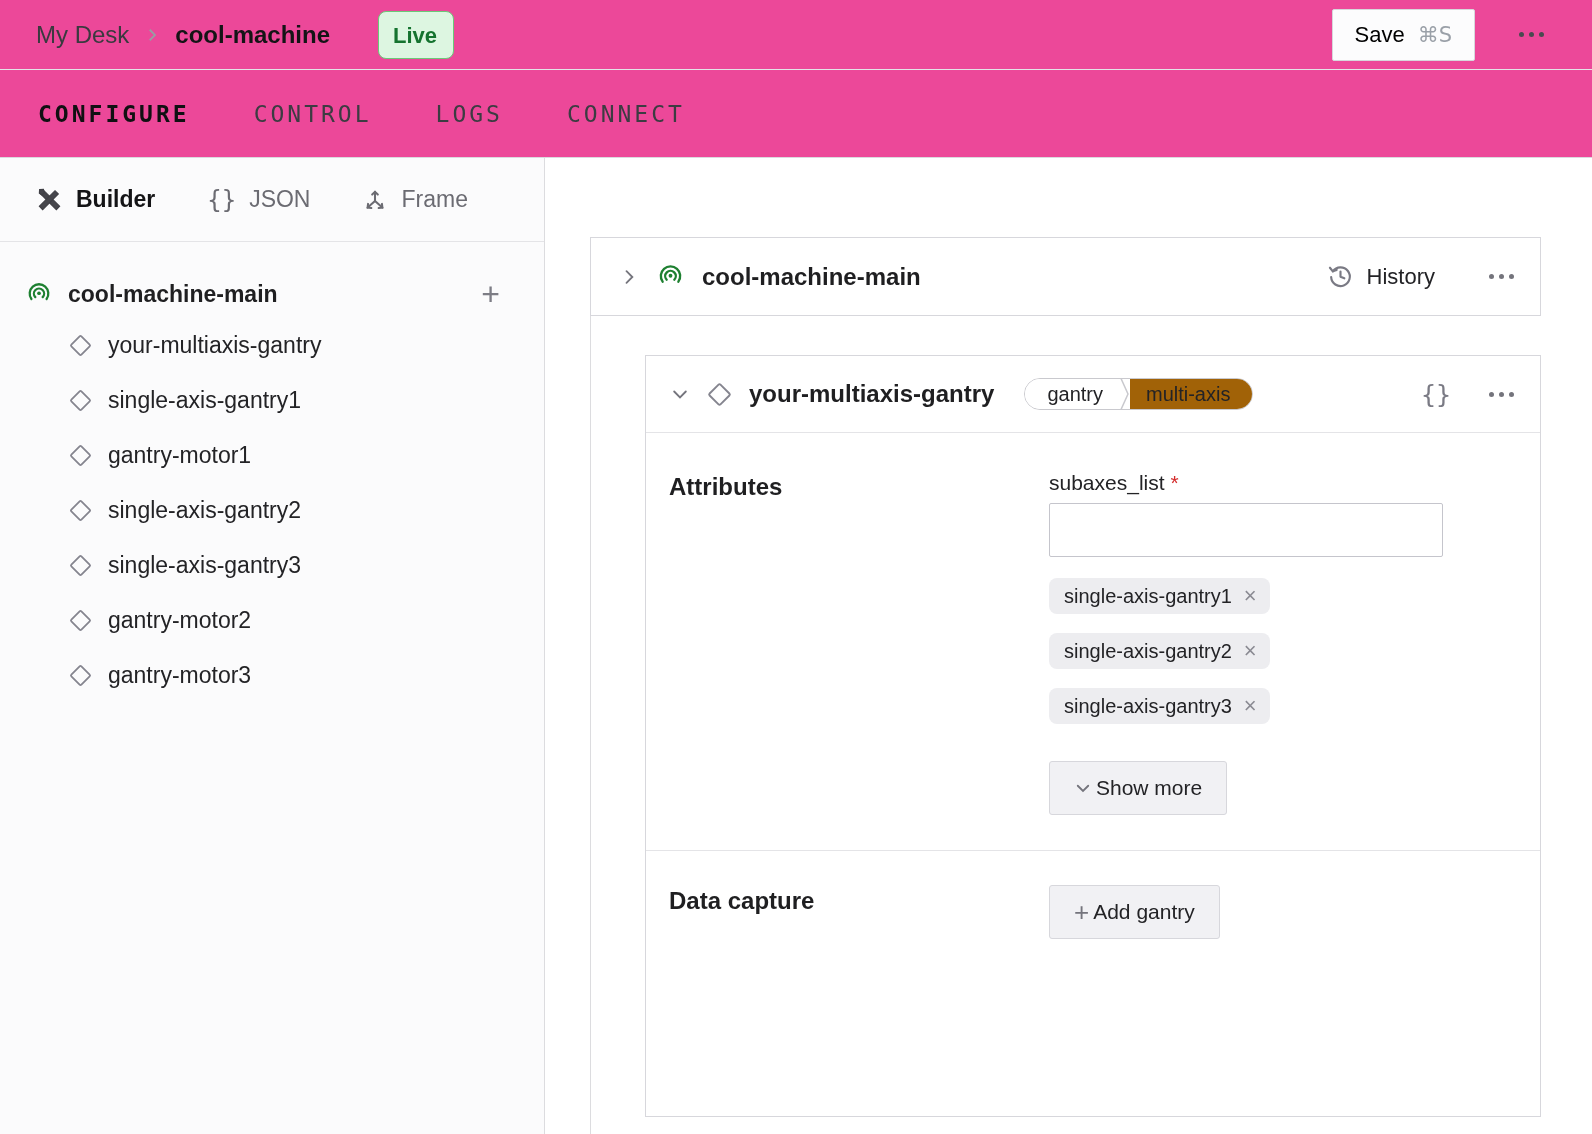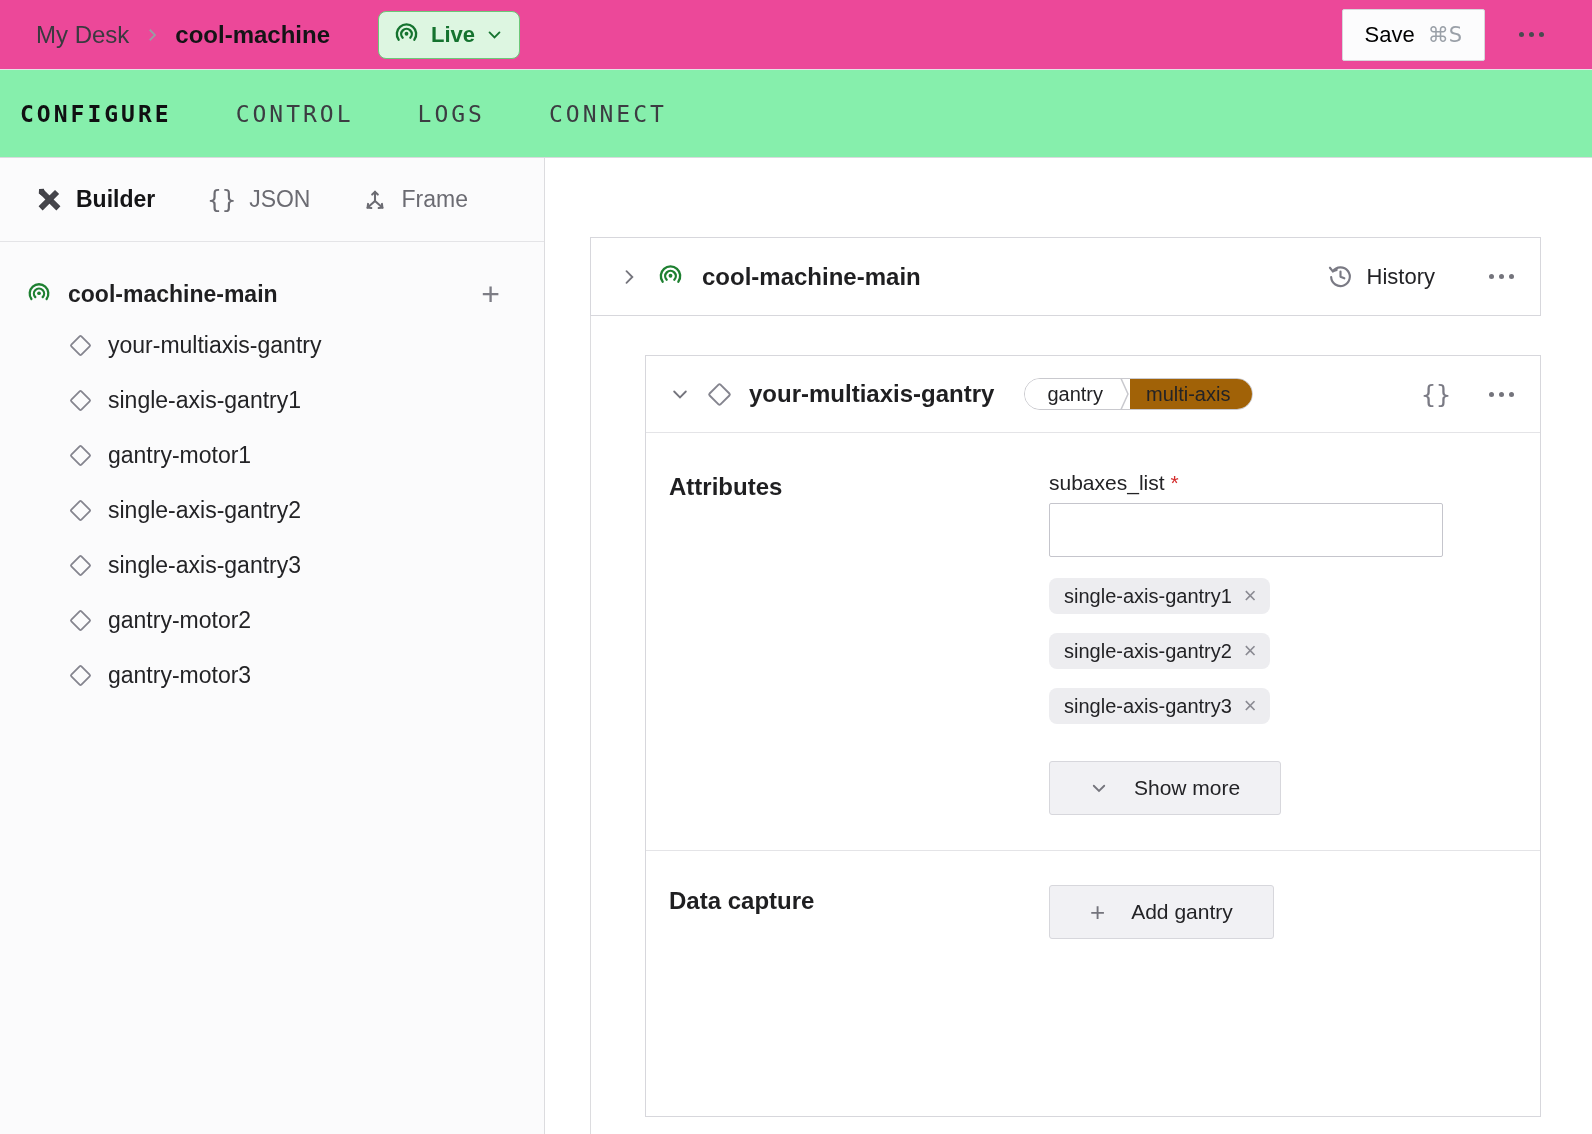--- a/index.html
+++ b/index.html
@@ -8,33 +8,33 @@
 
   
   .header { height:70px; background:#ec4899; border-bottom:1px solid #e4e4e7;
     display:flex; align-items:center; padding:0 48px 0 36px; }
   .crumbs { display:flex; align-items:center; gap:14px; font-size:24px; }
   .crumb-parent { color:#3a3a3f; }
   .crumb-current { font-weight:700; color:#141416; }
   .crumb-chev { display:flex; color:#9b9ba3; }
   .live-badge { margin-left:48px; height:48px; display:flex; align-items:center; gap:11px;
     padding:0 16px 0 14px; background:#ddf6e1; border:1.5px solid #6cc878; border-radius:8px;
-    cursor:pointer; }
+    cursor:pointer;flex-direction:column; }
   .live-label { color:#15732f; font-size:22px; font-weight:600; }
-  .header-right { margin-left:auto; display:flex; align-items:center; gap:34px; }
+  .header-right { margin-left:auto; display:flex; align-items:center; gap:44px; }
   .save-btn { height:52px; padding:0 22px; background:#fcfcfd; border:1px solid #d7d7dc;
     border-radius:2px; display:flex; align-items:center; gap:13px; font-size:22px; cursor:pointer; }
   .save-shortcut { color:#9aa0a8; font-family:"DejaVu Sans", sans-serif; font-size:21px; }
   .dots { display:flex; gap:5px; cursor:pointer; }
   .dots i { width:5px; height:5px; border-radius:50%; background:#4a4a50; }
   .dots.gray i { background:#74747c; }
 
   
-  .tabbar { height:88px; background:#86efac; border-bottom:1px solid #dadade;
-    display:flex; align-items:center; gap:64px; padding:0 20px;
+  .tabbar { height:88px; background:#ec4899; border-bottom:1px solid #dadade;
+    display:flex; align-items:center; gap:64px; padding:0 38px;
     font-family:"DejaVu Sans Mono", monospace; font-size:23px; letter-spacing:3px; }
   .tab { color:#3c3c42; cursor:pointer; }
   .tab.active { color:#101012; font-weight:700; }
 
   
   .content { display:flex; height:976px; }
   .sidebar { width:545px; background:#fbfbfc; border-right:1px solid #dcdcdf; flex:none; }
   .side-toolbar { height:84px; border-bottom:1px solid #e4e4e7; display:flex; align-items:center;
     gap:52px; padding:0 36px; font-size:23px; }
   .side-tab { display:flex; align-items:center; gap:13px; color:#6b6b72; cursor:pointer;text-align:right; }
@@ -85,21 +85,21 @@
 
   .field-label { font-size:21px; color:#232326; }
   .req { color:#d42b2b; margin-left:6px; }
   .attr-input { margin-top:8px; width:394px; height:54px; border:1px solid #c5c5cc;
     background:#fff; border-radius:2px; font-size:21px; padding:0 14px;
     font-family:"Liberation Sans", sans-serif; }
   .chips { margin-top:21px; display:flex; flex-direction:column; align-items:flex-start; gap:19px; }
   .chip { display:inline-flex; align-items:center; gap:12px; height:36px; padding:0 13px 0 15px;
     background:#ededf0; border-radius:8px; font-size:20px; color:#232326; }
   .chip-x { color:#8a8a92; font-size:22px; line-height:1; cursor:pointer; }
-  .ghost-btn { display:inline-flex; align-items:center; gap:26px; height:54px; padding:0 40px;
+  .ghost-btn { display:inline-flex; align-items:center; gap:4px; height:54px; padding:0 24px;
     background:#f1f1f4; border:1px solid #d7d7dc; border-radius:3px; font-size:21px;
     color:#232326; cursor:pointer; }
   .showmore { margin-top:37px; }
   .btn-plus { color:#74747c; font-size:26px; font-weight:300; line-height:1; }
 
   .select { width:394px; height:55px; border:1px solid #c5c5cc; border-radius:2px; background:#fff;
     display:flex; align-items:center; justify-content:space-between; padding:0 18px 0 19px;
     cursor:pointer; position:relative; }
   .select input { border:none; outline:none; width:300px; font-size:21px;
     font-family:"Liberation Sans", sans-serif; background:transparent; }

